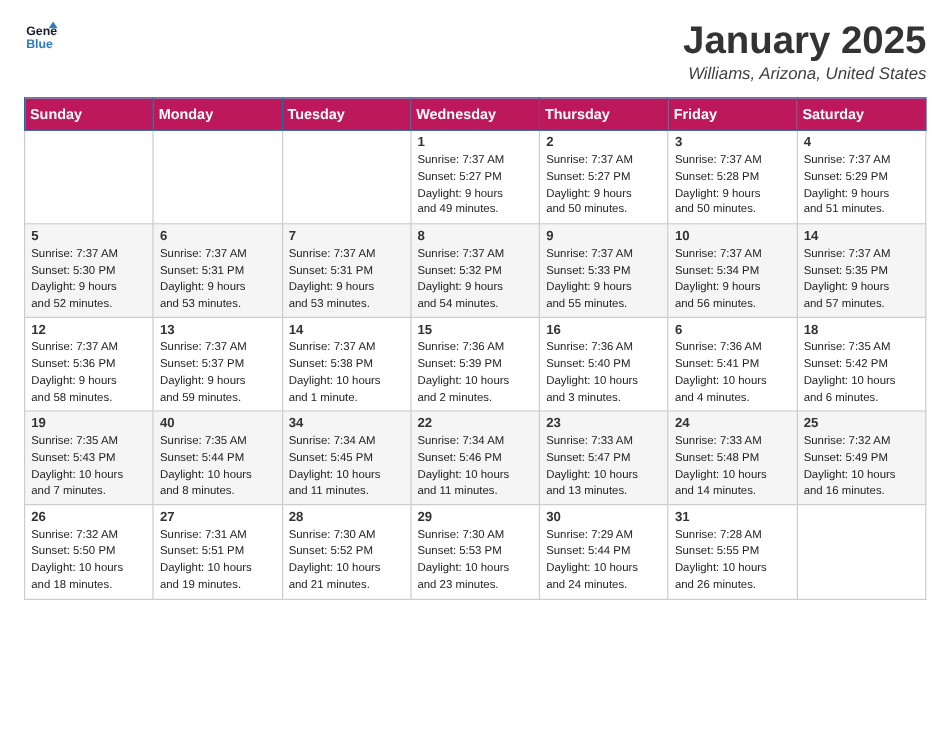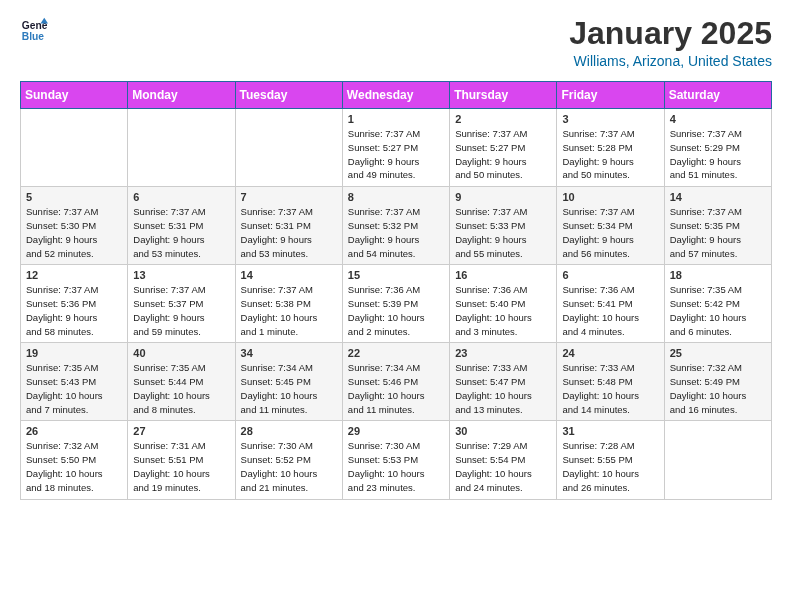--- a/index.html
+++ b/index.html
@@ -34,30 +34,31 @@
       margin-left: 26px;
     }
     .month-title {
       font-size: 32px;
       font-weight: bold;
       color: #333;
       line-height: 1.1;
     }
     .location {
       font-size: 14px;
-      color: #0369a1;
+      color: #404040;
       margin-top: 2px;
+      font-style: italic;
     }
     .calendar {
       width: 100%;
       border-collapse: collapse;
       border: 1px solid #ccc;
     }
     .calendar th {
-      background: #d946ef;
+      background: #be185d;
       color: #fff;
       font-size: 12px;
       font-weight: bold;
       padding: 6px 4px;
       text-align: left;
       border: 1px solid #2368a0;
     }
     .calendar td {
       vertical-align: top;
       border: 1px solid #ccc;
@@ -331,21 +332,21 @@
           <td>
             <span class="day-num">29</span>
             <div class="day-info" style="white-space: pre-line;">Sunrise: 7:30 AM
 Sunset: 5:53 PM
 Daylight: 10 hours
 and 23 minutes.</div>
           </td>
           <td>
             <span class="day-num">30</span>
             <div class="day-info" style="white-space: pre-line;">Sunrise: 7:29 AM
-Sunset: 5:54 PM
+Sunset: 5:44 PM
 Daylight: 10 hours
 and 24 minutes.</div>
           </td>
           <td>
             <span class="day-num">31</span>
             <div class="day-info" style="white-space: pre-line;">Sunrise: 7:28 AM
 Sunset: 5:55 PM
 Daylight: 10 hours
 and 26 minutes.</div>
           </td>

